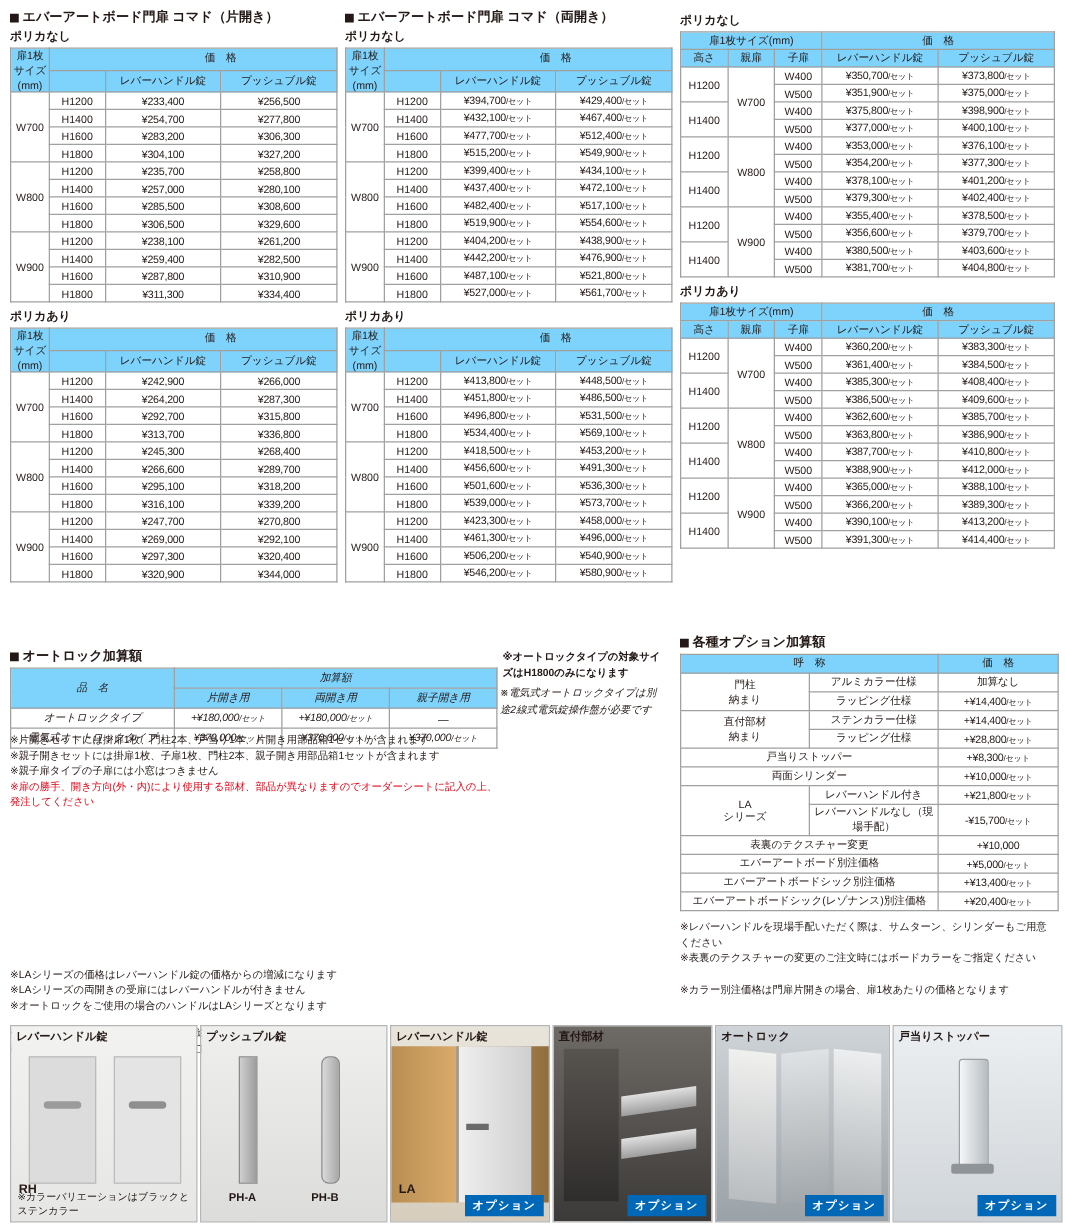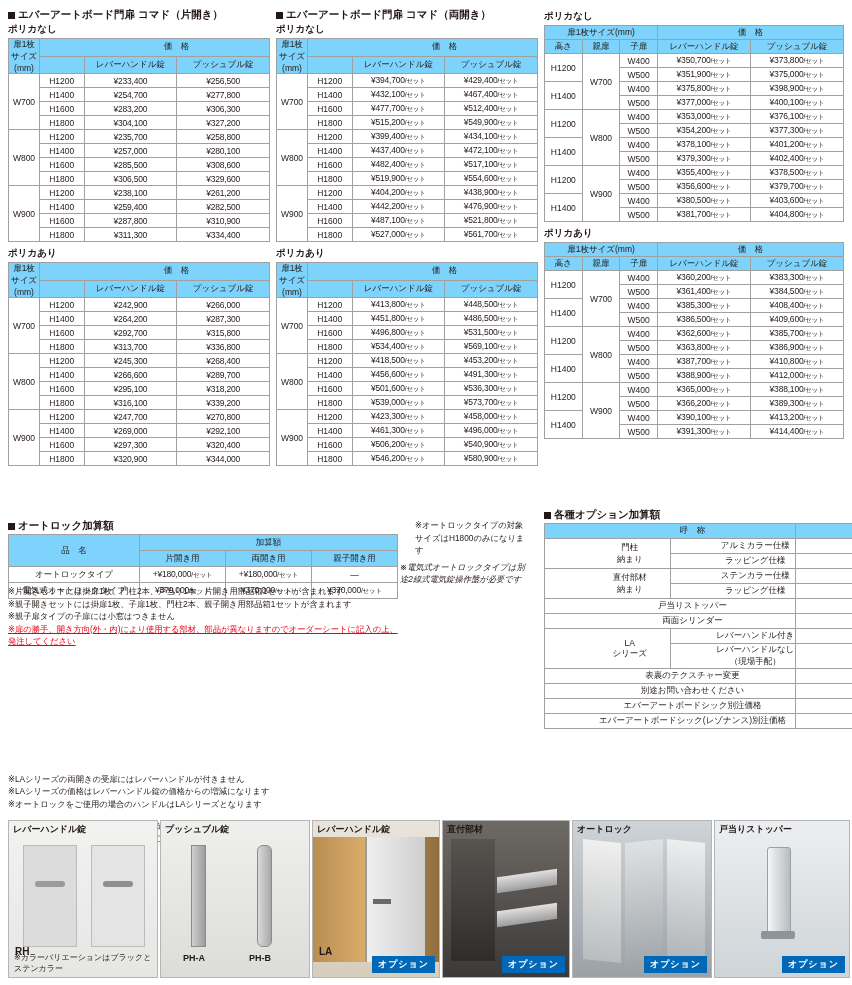--- a/index.html
+++ b/index.html
@@ -48,32 +48,32 @@
   #col3{left:544px;top:8px;width:300px;}
 
   
   .t1{width:262px;}
   .t2{width:262px;}
   .t3{width:300px;}
 
   
   #autolock{position:absolute;left:8px;top:519px;width:390px;}
   #autolock table{width:390px;}
-  #autolock td{height:15px;}
+  #autolock td{height:15px;font-style:italic;}
   .note{font-size:8.3px;line-height:12.5px;margin:0;}
-  .red{color:#e60012;text-decoration:underline;}
+  .red{color:#e60012;}
   #notes{position:absolute;left:8px;top:585px;width:390px;}
   #notes2{position:absolute;left:8px;top:760px;width:390px;}
 
   #asterisk-right{position:absolute;left:400px;top:519px;width:130px;font-size:8px;line-height:11px;}
 
   
   #options{position:absolute;left:544px;top:508px;width:300px;}
   #options table{width:300px;}
-  #options td{height:14px;padding-left:45px;}
+  #options td{height:14px;}
   #optnotes{position:absolute;left:544px;top:735px;width:300px;font-size:8.3px;line-height:12.5px;}
 
   
   #photos{position:absolute;left:8px;top:820px;width:836px;height:158px;}
   .photo{
     position:absolute;top:0;height:158px;
     border:1px solid #b5b5b6;background:#fff;box-sizing:border-box;
     overflow:hidden;
   }
   .pcap{
@@ -616,34 +616,34 @@
             <td class="">電気式オートロックタイプ</td>
             <td class="price">¥370,000<span class="unit">/セット</span></td>
             <td class="price">¥370,000<span class="unit">/セット</span></td>
             <td class="price">¥370,000<span class="unit">/セット</span></td>
           </tr>
         </tbody>
       </table>
   </div>
 
   <div id="asterisk-right">
-      <p class="note" style="margin:0 0 4px 15px;">※オートロックタイプの対象サイズはH1800のみになります</p>
+      <p class="note" style="margin:0 0 4px 2px;font-weight:bold;">※オートロックタイプの対象サイズはH1800のみになります</p>
       <p class="note" style="margin:0 0 4px 0;font-style:italic;">※電気式オートロックタイプは別途2線式電気錠操作盤が必要です</p>
     </div>
 
   <div id="notes">
       <p class="note">※片開きセットには掛扉1枚、門柱2本、戸当り1本、片開き用部品箱1セットが含まれます</p>
       <p class="note">※親子開きセットには掛扉1枚、子扉1枚、門柱2本、親子開き用部品箱1セットが含まれます</p>
       <p class="note">※親子扉タイプの子扉には小窓はつきません</p>
       <p class="note red">※扉の勝手、開き方向(外・内)により使用する部材、部品が異なりますのでオーダーシートに記入の上、発注してください</p>
     </div>
   <div id="notes2">
       <p class="note">&nbsp;</p>
+      <p class="note">※LAシリーズの価格はレバーハンドル錠の価格からの増減になります</p>
       <p class="note">※LAシリーズの両開きの受扉にはレバーハンドルが付きません</p>
-      <p class="note">※LAシリーズの価格はレバーハンドル錠の価格からの増減になります</p>
       <p class="note">※オートロックをご使用の場合のハンドルはLAシリーズとなります</p>
       <div style="height:10px"></div>
       <p class="note">※上記以外の規格、価格については、別途お問い合わせください</p>
       <p class="note">※表示価格には消費税および組立費、施工費等は含まれておりません</p>
     </div>
 
   <div id="options">
     <div class="sect-title">
       <span class="sq"></span><span>各種オプション加算額</span>
     </div>
@@ -686,34 +686,40 @@
           </tr>
           <tr>
             <td class="">レバーハンドルなし（現場手配）</td>
             <td class="price">-¥15,700<span class="unit">/セット</span></td>
           </tr>
           <tr>
             <td colspan="2">表裏のテクスチャー変更</td>
             <td class="price">+¥10,000</td>
           </tr>
           <tr>
-            <td colspan="2">別途お問い合わせください</td>
+            <td colspan="2">エバーアートボード別注価格</td>
             <td class="price">+¥5,000<span class="unit">/セット</span></td>
           </tr>
           <tr>
             <td colspan="2">エバーアートボードシック別注価格</td>
             <td class="price">+¥13,400<span class="unit">/セット</span></td>
           </tr>
           <tr>
             <td colspan="2">エバーアートボードシック(レゾナンス)別注価格</td>
             <td class="price">+¥20,400<span class="unit">/セット</span></td>
           </tr>
         </tbody>
       </table>
   </div>
+  <div id="optnotes">
+      <p class="note">※レバーハンドルを現場手配いただく際は、サムターン、シリンダーもご用意ください</p>
+      <p class="note">※表裏のテクスチャーの変更のご注文時にはボードカラーをご指定ください</p>
+      <p class="note">&nbsp;</p>
+      <p class="note">※カラー別注価格は門扉片開きの場合、扉1枚あたりの価格となります</p>
+    </div>
 
   <div id="photos">
       <div class="photo" style="left:0px;width:150px;background:linear-gradient(180deg,#f2f2f0,#e6e6e4);">
         <div class="pcap">レバーハンドル錠</div>
         <div style="position:absolute;left:14px;top:24px;width:52px;height:100px;background:#dcdcdc;border:1px solid #bbb;"></div>
         <div style="position:absolute;left:26px;top:60px;width:30px;height:6px;background:#9b9b9b;border-radius:3px;"></div>
         <div style="position:absolute;left:82px;top:24px;width:52px;height:100px;background:#e4e4e4;border:1px solid #bbb;"></div>
         <div style="position:absolute;left:94px;top:60px;width:30px;height:6px;background:#8f8f8f;border-radius:3px;"></div>
         <div class="pname">RH</div>
         <div class="pfooter">※カラーバリエーションはブラックとステンカラー</div>

